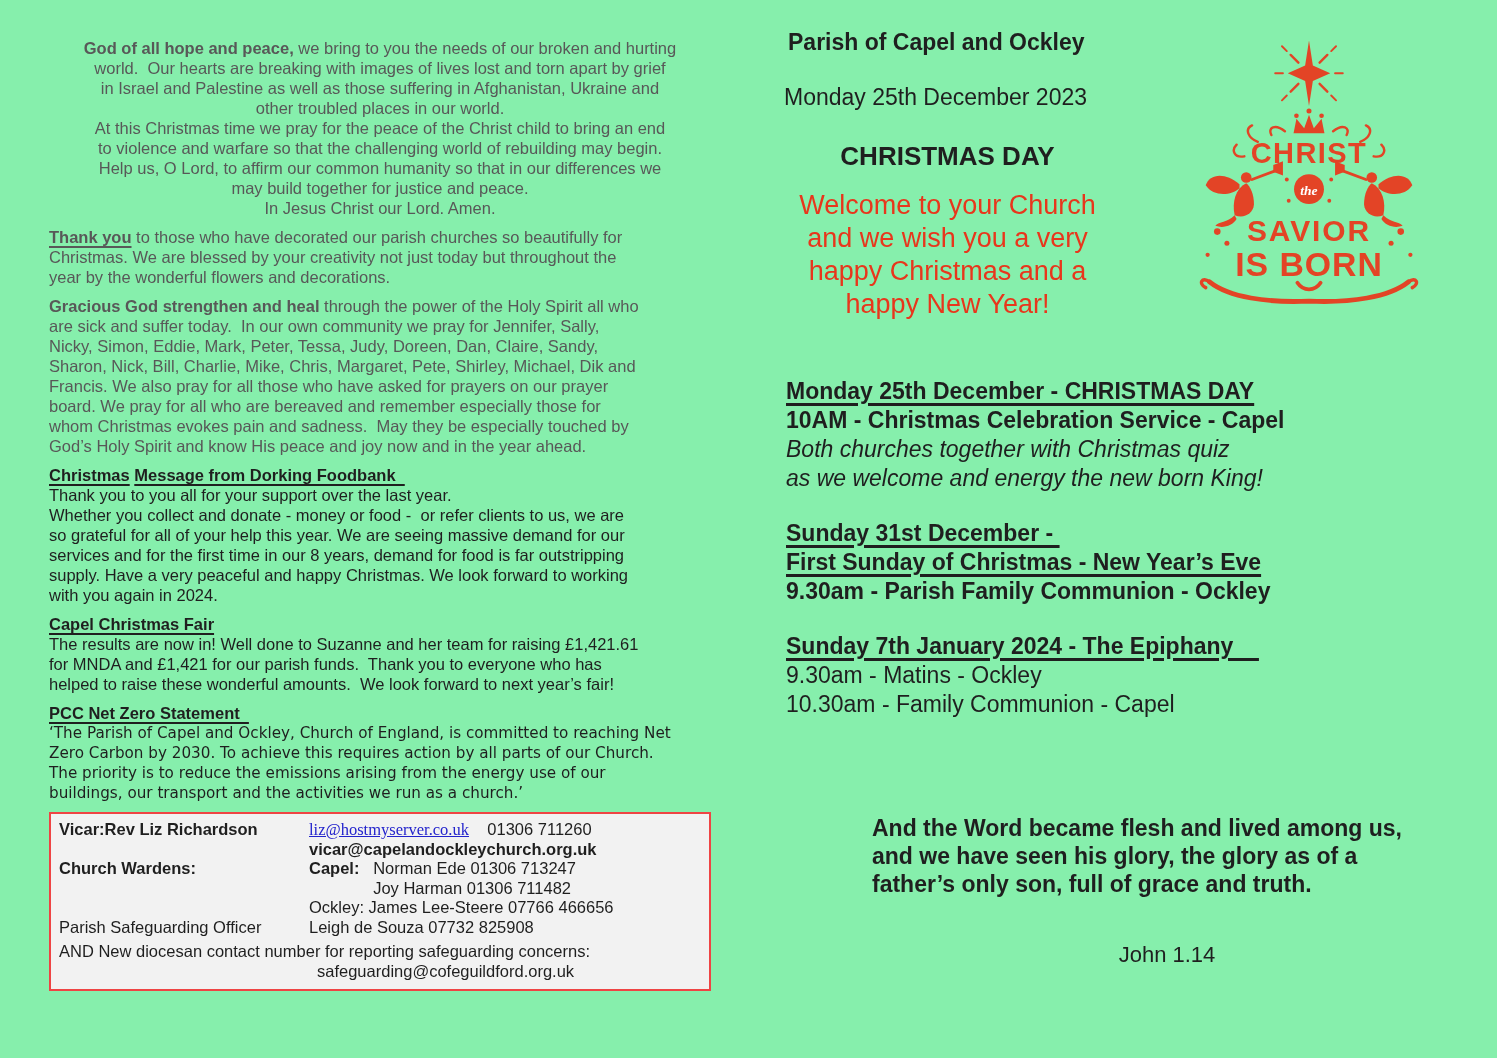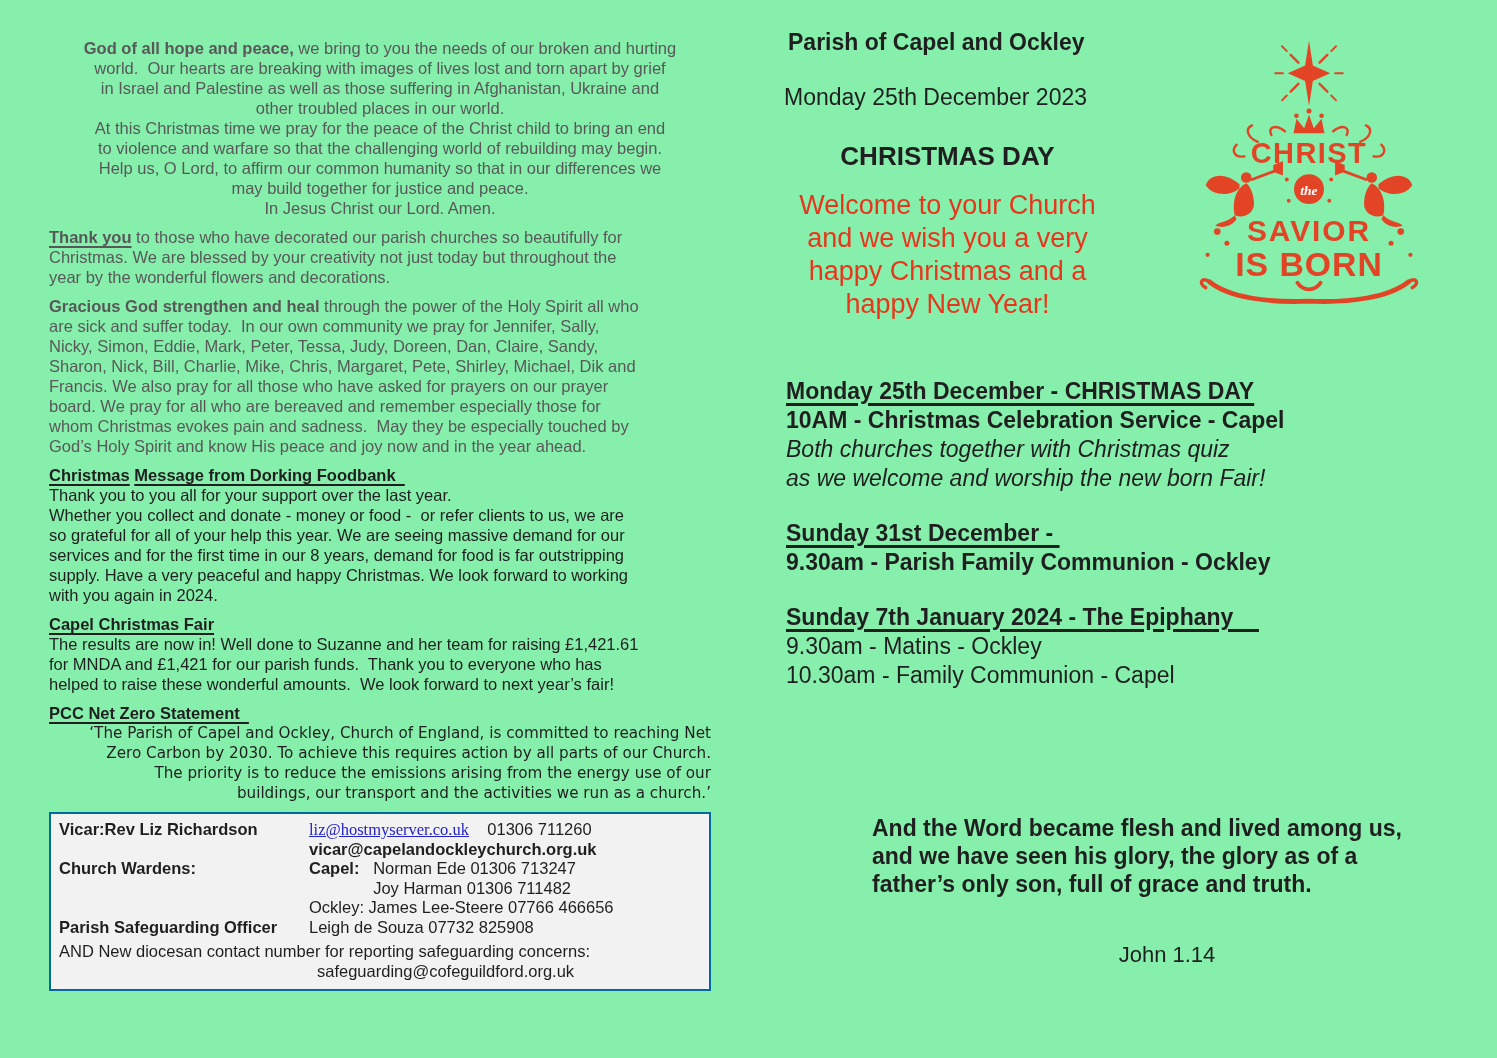--- a/index.html
+++ b/index.html
@@ -12,31 +12,31 @@
   }
   .line { white-space:pre-wrap; }
 
   
   .seg-t  { }
   .seg-b  { font-weight:700; }
   .seg-i  { font-style:italic; }
   .seg-bu { font-weight:700; text-decoration:underline; text-decoration-thickness:2px; text-underline-offset:3px; }
   .seg-link { font-family:"Liberation Serif", serif; color:#2323cc; text-decoration:underline; cursor:pointer; }
   .seg-lab  { display:inline-block; width:250px; font-weight:700; white-space:pre-wrap; }
-  .seg-labr { display:inline-block; width:250px; white-space:pre-wrap;font-weight:bold; }
+  .seg-labr { display:inline-block; width:250px; white-space:pre-wrap; }
 
   
   .left-col { position:absolute; left:49px; top:38px; width:662px; font-size:16.5px; line-height:20px; }
   .para { margin-bottom:9px; }
   .para-gray { color:#585858; }
   .para-center { text-align:center; }
-  .pcc-body { font-family:"DejaVu Sans", sans-serif; font-size:15.2px;text-align:right; }
+  .pcc-body { font-family:"DejaVu Sans", sans-serif; font-size:15.2px; }
 
   .contact-box {
-    margin-top:7px; border:2px solid #0369a1; background:#f2f2f2;
+    margin-top:7px; border:2px solid #ef4444; background:#f2f2f2;
     padding:6px 8px 8px 8px; font-size:16.5px; line-height:19.5px;
   }
   .contact-note  { margin-top:5px; }
   .contact-note2 { padding-left:258px; }
 
   
   .right-col { position:absolute; left:780px; top:28px; width:692px; }
   .parish-title { font-size:23px; font-weight:700; padding-left:8px; line-height:28px; }
   .parish-date  { font-size:23px; margin-top:27px; padding-left:4px; line-height:28px; }
   .day-title    { font-size:26px; font-weight:700; margin-top:30px; width:335px; text-align:center; line-height:30px; }
@@ -139,24 +139,25 @@
         <div class="line"><span class="seg-t">and we wish you a very</span></div>
         <div class="line"><span class="seg-t">happy Christmas and a</span></div>
         <div class="line"><span class="seg-t">happy New Year!</span></div>
       </div>
 
     <div class="services">
       <div class="service-block">
           <div class="line"><span class="seg-bu">Monday 25th December - CHRISTMAS DAY</span></div>
           <div class="line"><span class="seg-b">10AM - Christmas Celebration Service - Capel</span></div>
           <div class="line"><span class="seg-i">Both churches together with Christmas quiz</span></div>
-          <div class="line"><span class="seg-i">as we welcome and worship the new born Fair!</span></div>
+          <div class="line"><span class="seg-i">as we welcome and energy the new born King!</span></div>
         </div>
       <div class="service-block">
           <div class="line"><span class="seg-bu">Sunday 31st December - </span></div>
+          <div class="line"><span class="seg-bu">First Sunday of Christmas - New Year’s Eve</span></div>
           <div class="line"><span class="seg-b">9.30am - Parish Family Communion - Ockley</span></div>
         </div>
       <div class="service-block">
           <div class="line"><span class="seg-bu">Sunday 7th January 2024 - The Epiphany &nbsp;&nbsp;&nbsp;</span></div>
           <div class="line"><span class="seg-t">9.30am - Matins - Ockley</span></div>
           <div class="line"><span class="seg-t">10.30am - Family Communion - Capel</span></div>
         </div>
     </div>
   </div>
 

